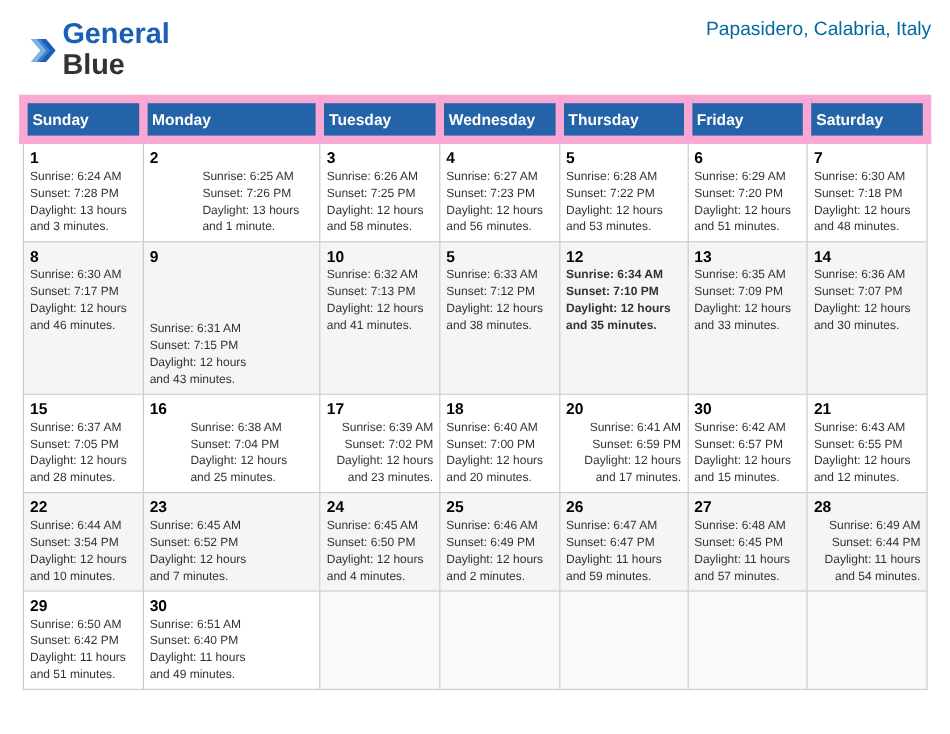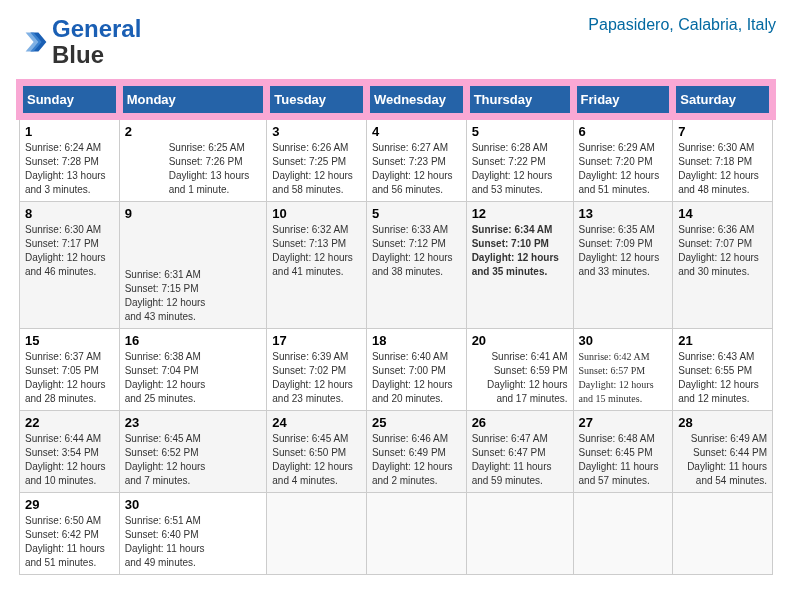--- a/index.html
+++ b/index.html
@@ -222,49 +222,49 @@
       <tr>
         <td>
           <span class="day-number">15</span>
           <div class="day-info" style="white-space: pre-line;">Sunrise: 6:37 AM
 Sunset: 7:05 PM
 Daylight: 12 hours
 and 28 minutes.</div>
         </td>
         <td>
           <span class="day-number">16</span>
-          <div class="day-info" style="white-space: pre-line;">Sunrise: 6:38 AM
+          <div class="day-info" style="white-space: pre-line; margin-left: 34px;">Sunrise: 6:38 AM
 Sunset: 7:04 PM
 Daylight: 12 hours
 and 25 minutes.</div>
         </td>
         <td>
           <span class="day-number">17</span>
-          <div class="day-info" style="white-space: pre-line;">Sunrise: 6:39 AM
+          <div class="day-info" style="white-space: pre-line; text-align: right;">Sunrise: 6:39 AM
 Sunset: 7:02 PM
 Daylight: 12 hours
 and 23 minutes.</div>
         </td>
         <td>
           <span class="day-number">18</span>
           <div class="day-info" style="white-space: pre-line;">Sunrise: 6:40 AM
 Sunset: 7:00 PM
 Daylight: 12 hours
 and 20 minutes.</div>
         </td>
         <td>
           <span class="day-number">20</span>
           <div class="day-info" style="white-space: pre-line; text-align: right;">Sunrise: 6:41 AM
 Sunset: 6:59 PM
 Daylight: 12 hours
 and 17 minutes.</div>
         </td>
         <td>
           <span class="day-number">30</span>
-          <div class="day-info" style="white-space: pre-line; font-family: Liberation Serif, serif;">Sunrise: 6:42 AM
+          <div class="day-info" style="white-space: pre-line;">Sunrise: 6:42 AM
 Sunset: 6:57 PM
 Daylight: 12 hours
 and 15 minutes.</div>
         </td>
         <td>
           <span class="day-number">21</span>
           <div class="day-info" style="white-space: pre-line;">Sunrise: 6:43 AM
 Sunset: 6:55 PM
 Daylight: 12 hours
 and 12 minutes.</div>

